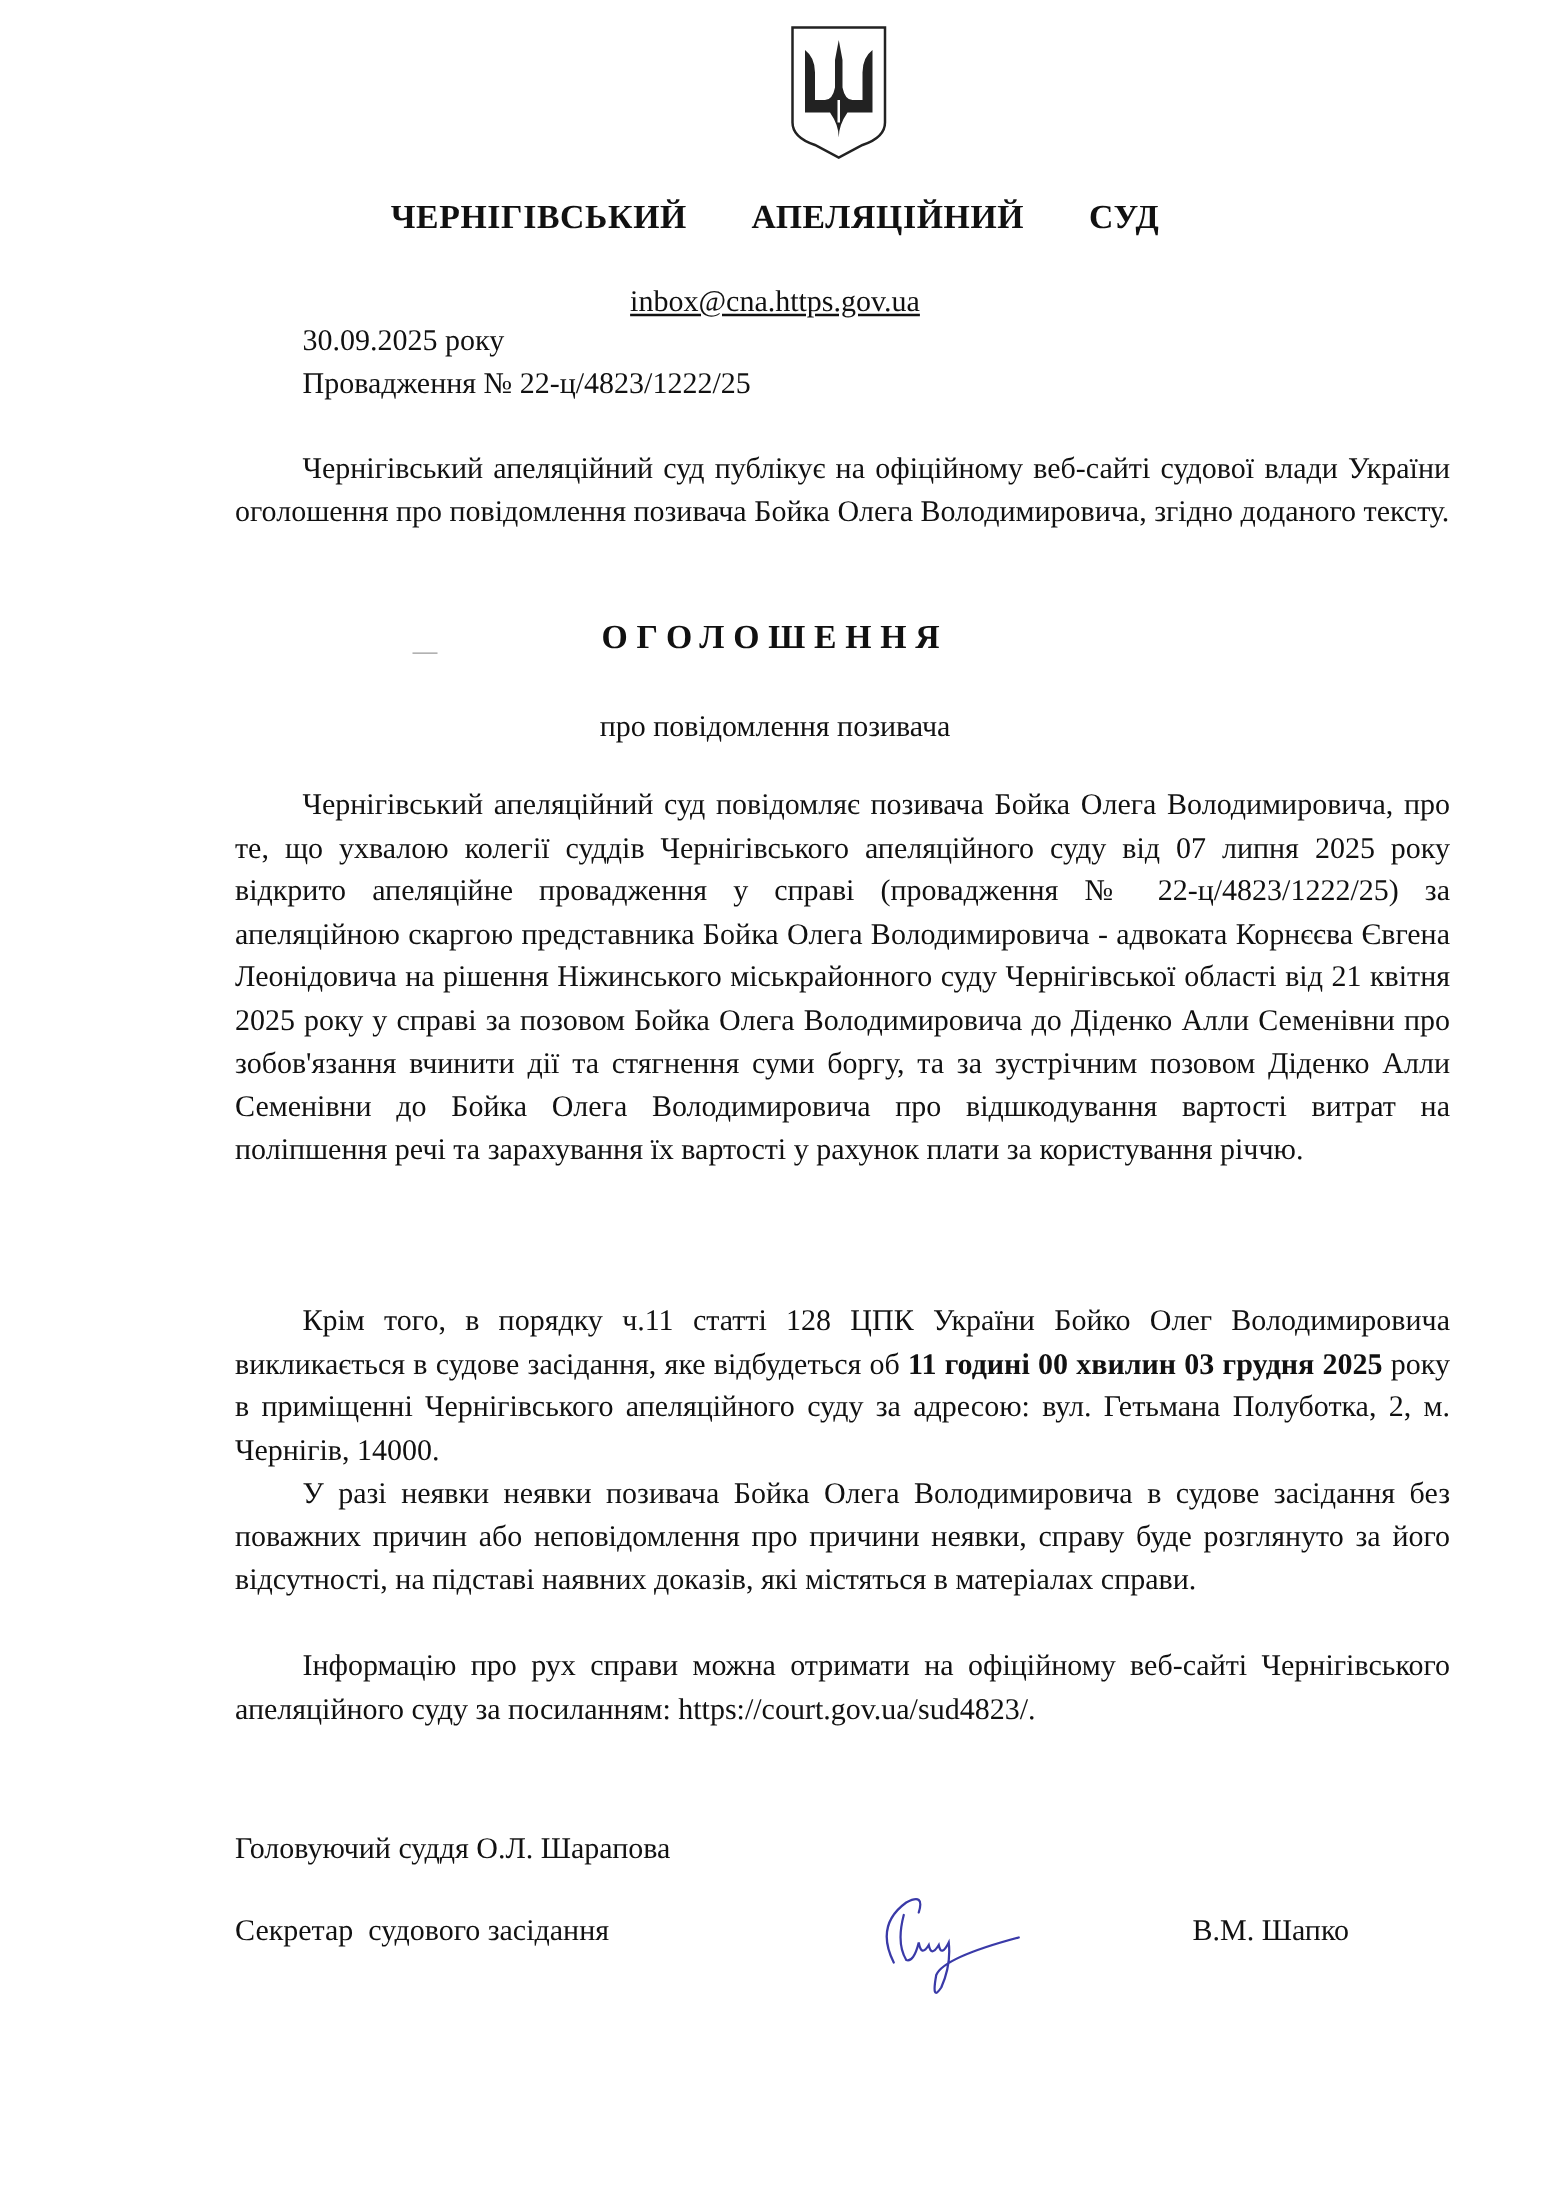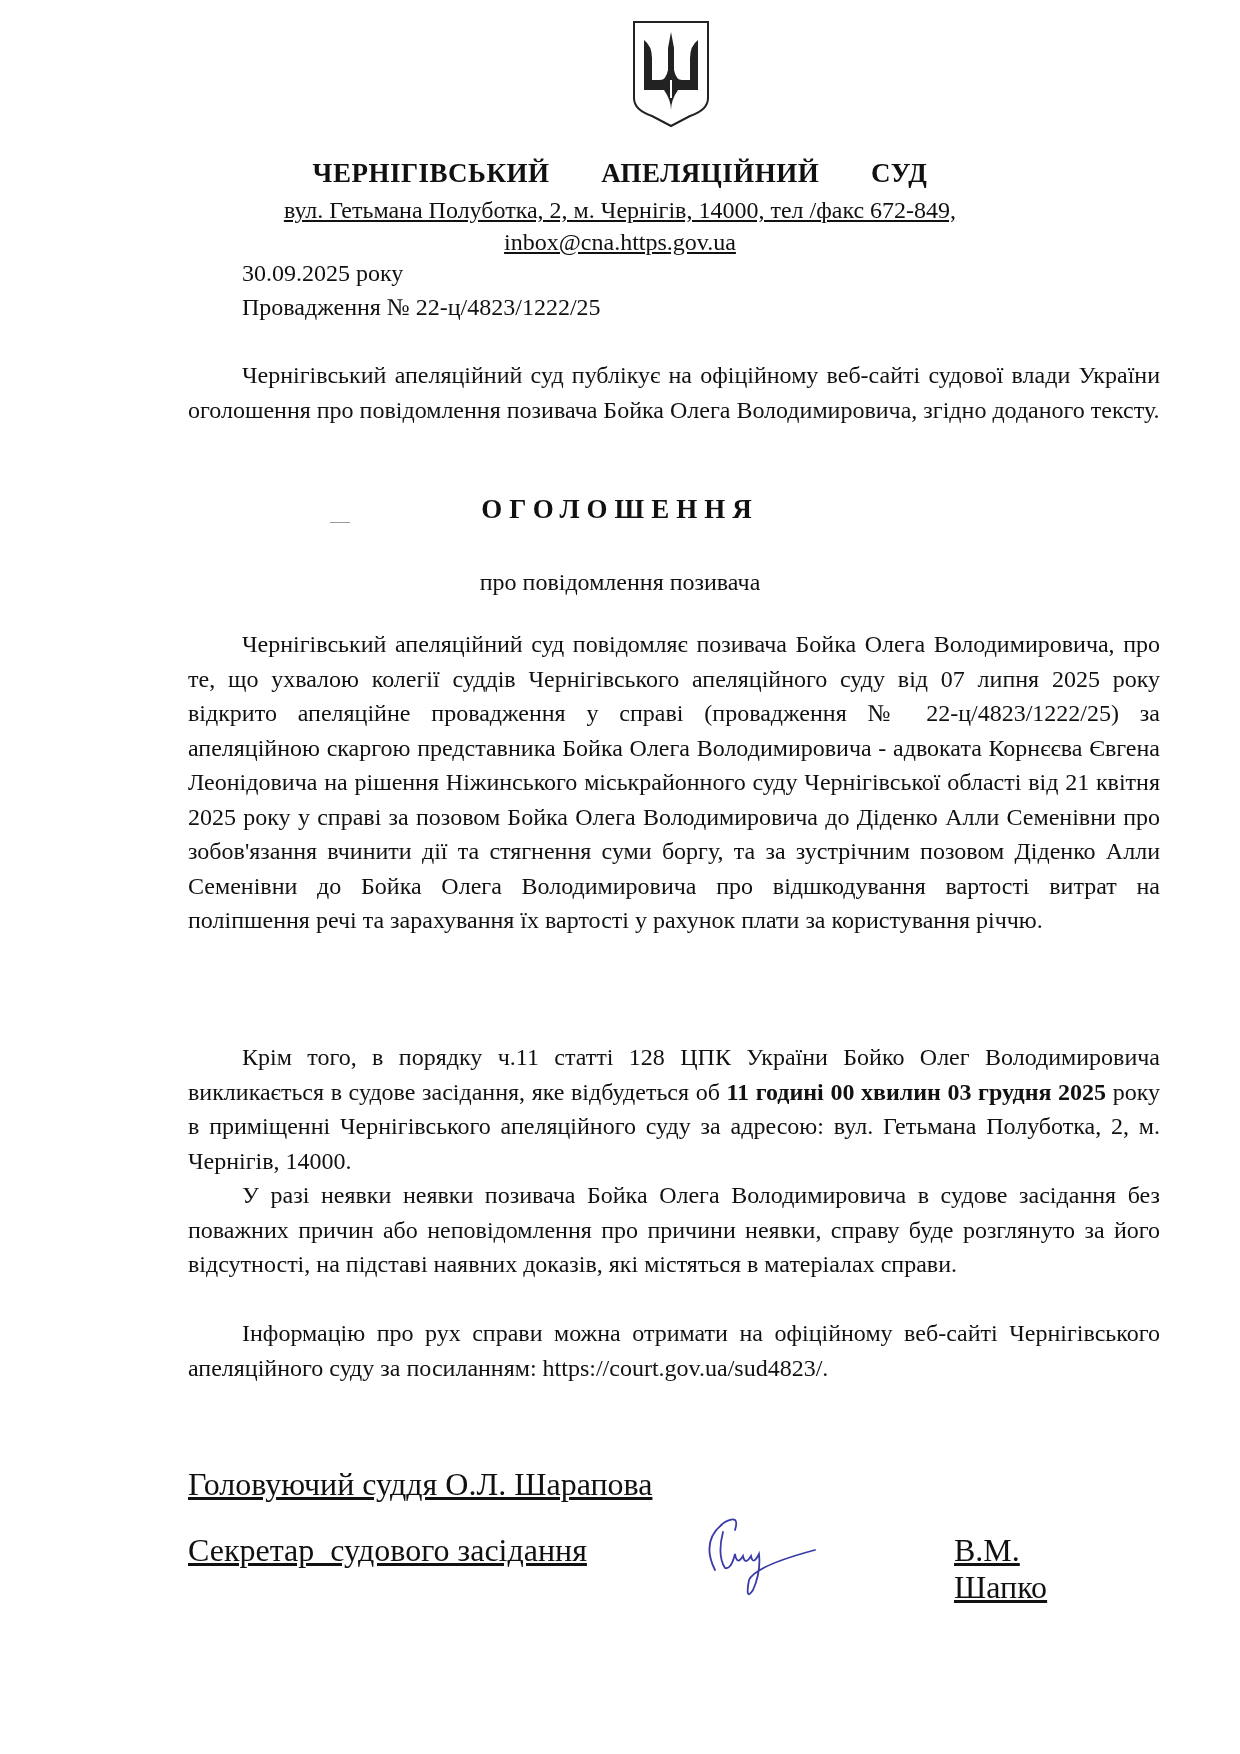--- a/index.html
+++ b/index.html
@@ -21,40 +21,40 @@
     .address span { text-decoration: underline; }
     .meta { position: absolute; left: 242px; top: 256px; font-size: 24px; line-height: 34px; }
     .para {
       position: absolute; left: 188px; width: 972px; font-size: 24px; line-height: 34.5px;
       text-align: justify; text-indent: 54px; margin: 0;
     }
     .title-block { position: absolute; left: 0; width: 1240px; text-align: center; }
     .ann-title { top: 494px; font-size: 27px; font-weight: bold; letter-spacing: 7px; }
     .ann-sub { top: 532px; font-size: 24px; margin-top: 37px; }
     .ann-name { top: 566px; font-size: 25px; font-weight: bold; }
-    .sig-line { position: absolute; font-size: 32px; text-decoration: underline; }
+    .sig-line { position: absolute; font-size: 24px; }
     .signature { position: absolute; left: 695px; top: 1510px; width: 140px; height: 90px; }
     .dash { position: absolute; left: 330px; top: 522px; width: 20px; height: 1px; background: #999; }
     b { font-weight: bold; }
   </style>
 </head>
 <body>
 
 <div class="page">
 
   <svg class="emblem" viewBox="0 0 82 112">
     <path d="M4 4 H78 V80 Q78 92 60 98 L41 108 L22 98 Q4 92 4 80 Z" fill="none" stroke="#222" stroke-width="2"></path>
     <path d="M14 22 V72 H34 Q41 82 41 92 Q41 82 48 72 H68 V22 Q60 28 60 40 V62 H52 Q46 62 44 52 V30 L41 14 L38 30 V52 Q36 62 30 62 H22 V40 Q22 28 14 22 Z" fill="#222"></path>
     <path d="M41 62 V80" stroke="#fff" stroke-width="2"></path>
   </svg>
 
   <div class="court-name" style="white-space:pre;">ЧЕРНІГІВСЬКИЙ   АПЕЛЯЦІЙНИЙ   СУД</div>
 
   <div class="address">
-    <span>вул. Гетьмана Полуботка, 2, м. Чернігів, 14000, тел /факс 672-849,</span><br>
+    <br>
     <span>inbox@cna.https.gov.ua</span>
   </div>
 
   <div class="meta">
     <div>30.09.2025 року</div>
     <div>Провадження № 22-ц/4823/1222/25</div>
   </div>
 
   <p class="para" style="top:358px;">Чернігівський апеляційний суд публікує на офіційному веб-сайті судової влади України оголошення про повідомлення позивача Бойка Олега Володимировича, згідно доданого тексту.</p>
 

